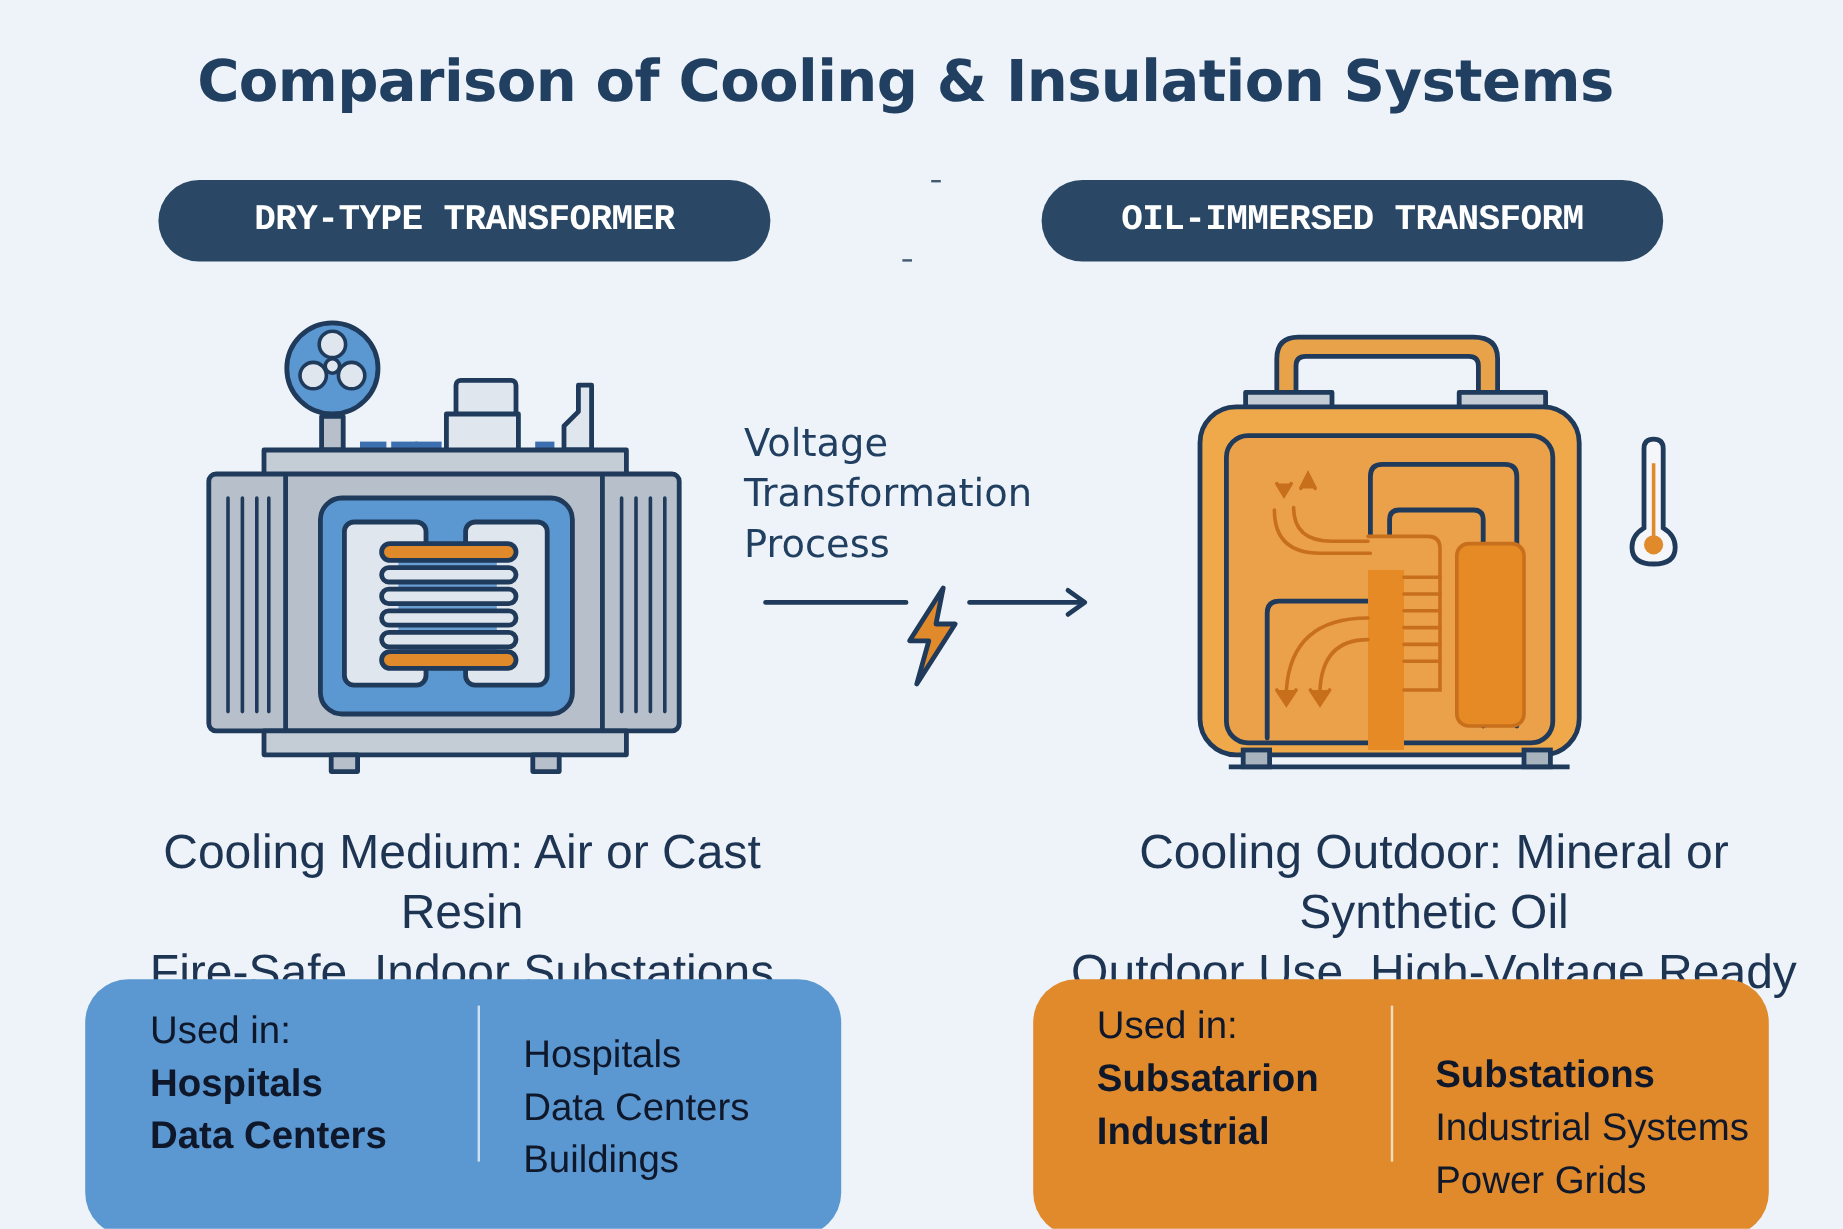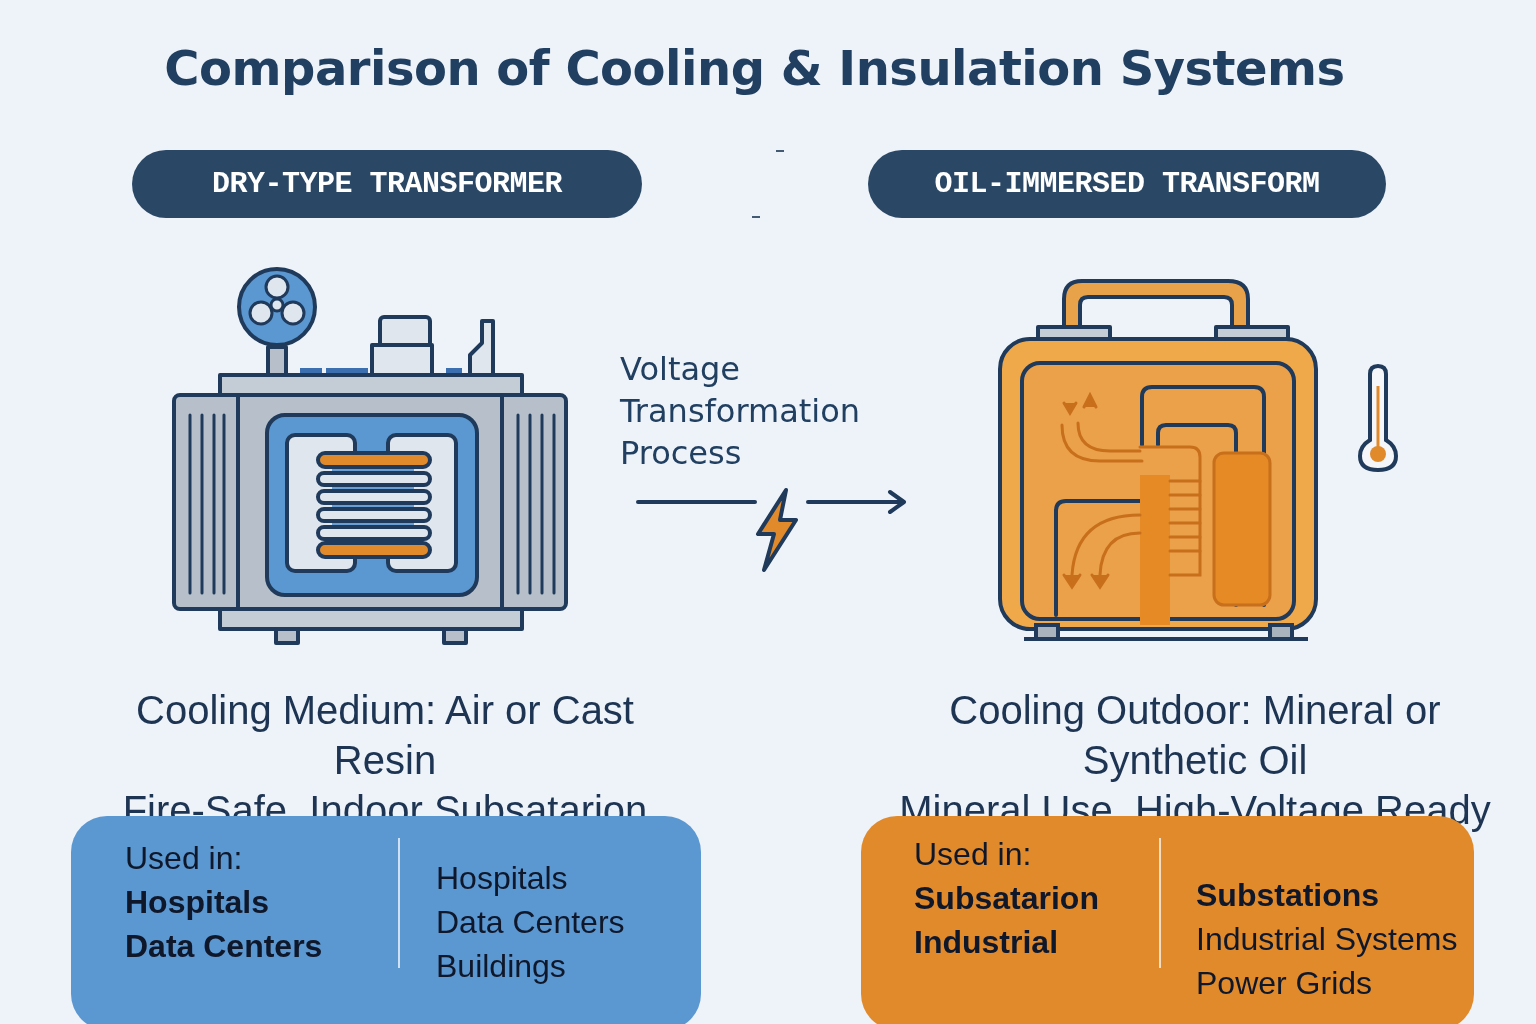--- a/index.html
+++ b/index.html
@@ -156,25 +156,25 @@
   </g>
 </svg>
 <svg class="illus" style="left:1356px;top:362px;" width="46" height="112" viewBox="0 0 46 112">
   <path d="M14 12 Q14 4 22 4 Q30 4 30 12 L30 78 Q40 84 40 94 Q40 108 22 108 Q4 108 4 94 Q4 84 14 78 Z" fill="#f4f6f9" stroke="#1f3a5a" stroke-width="4"></path>
   <line x1="22" y1="24" x2="22" y2="86" stroke="#e08a2c" stroke-width="3"></line>
   <circle cx="22" cy="92" r="8" fill="#e08a2c"></circle>
 </svg>
 
 <div class="desc desc-left">
   <div>Cooling Medium: Air or Cast Resin</div>
-  <div>Fire-Safe, Indoor Subsatarion</div>
+  <div>Fire-Safe, Indoor Substations</div>
 </div>
 <div class="desc desc-right">
   <div>Cooling Outdoor: Mineral or Synthetic Oil</div>
-  <div>Mineral Use, High-Voltage Ready</div>
+  <div>Outdoor Use, High-Voltage Ready</div>
 </div>
 
 <div class="card card-blue">
   <div class="col" style="left:54px;top:20px;">
     <div>Used in:</div>
     <div class="bold">Hospitals</div>
     <div class="bold">Data Centers</div>
   </div>
   <div class="divider" style="left:327px;"></div>
   <div class="col" style="left:365px;top:40px;">

